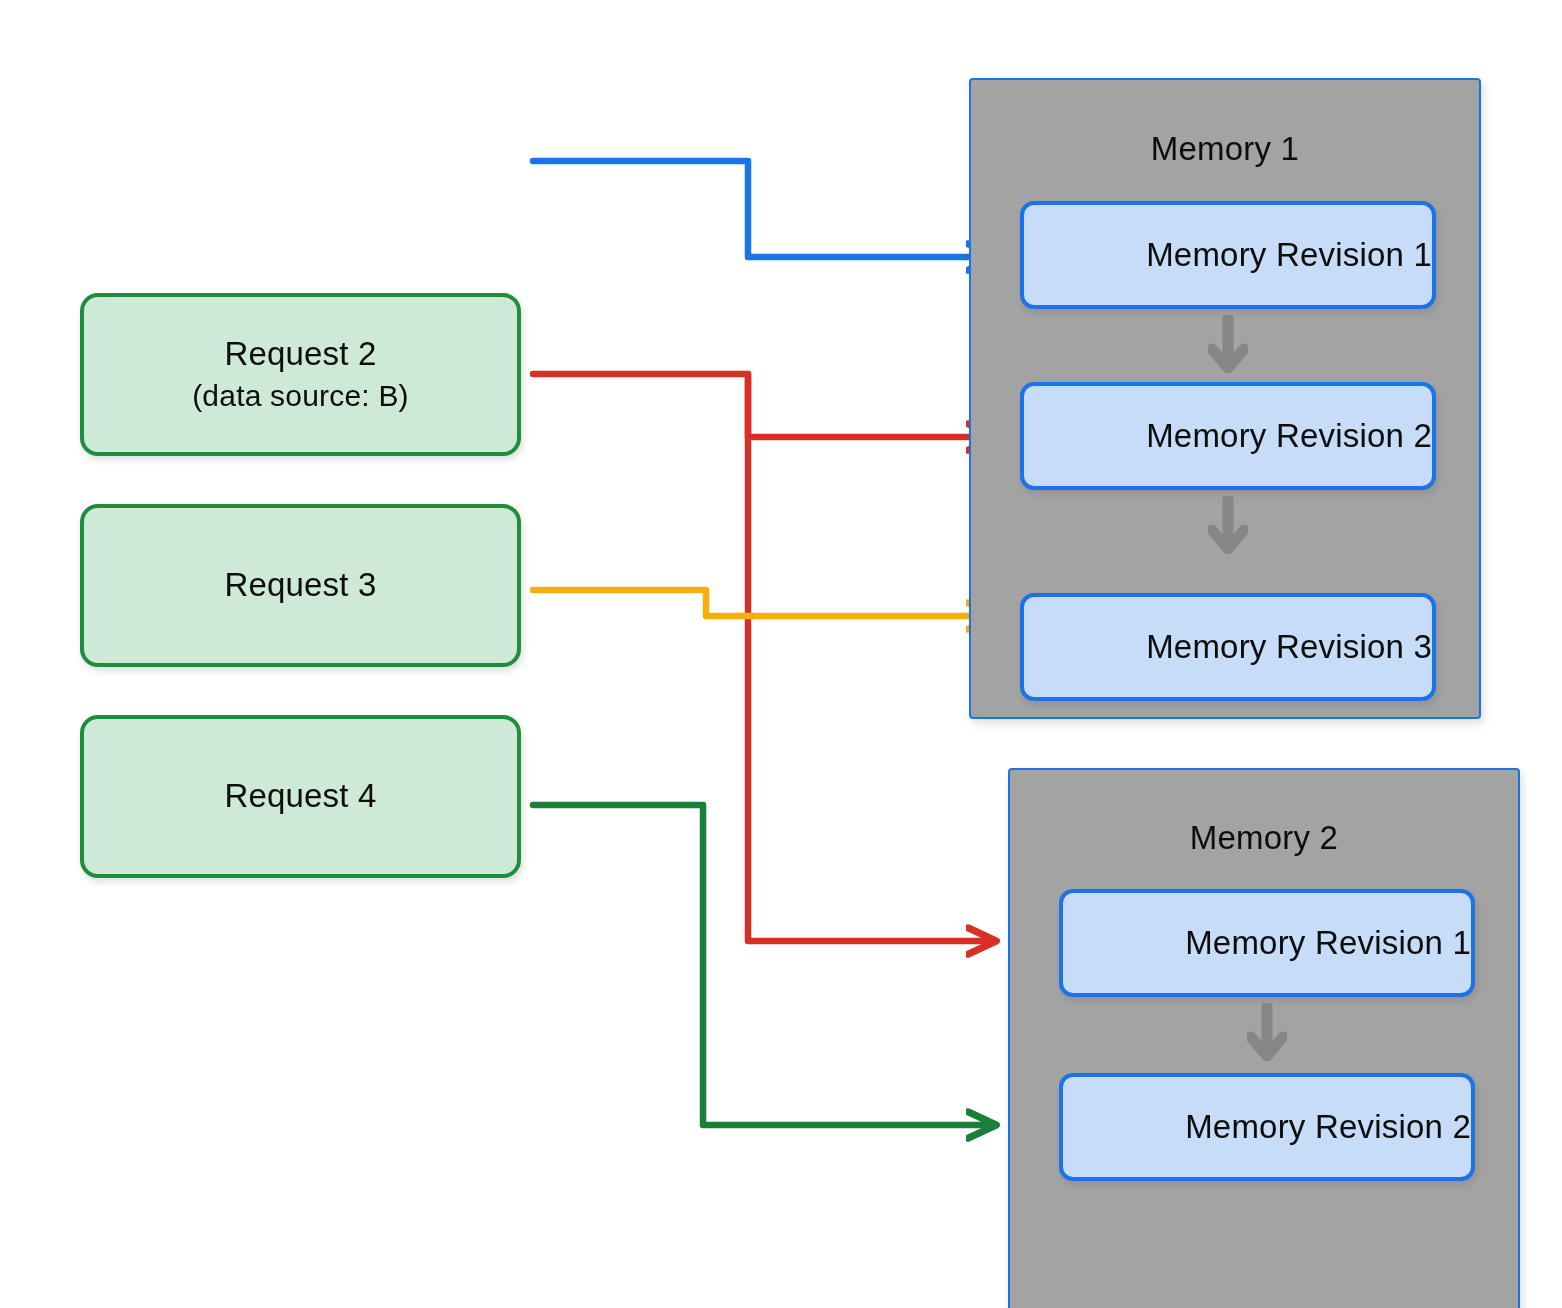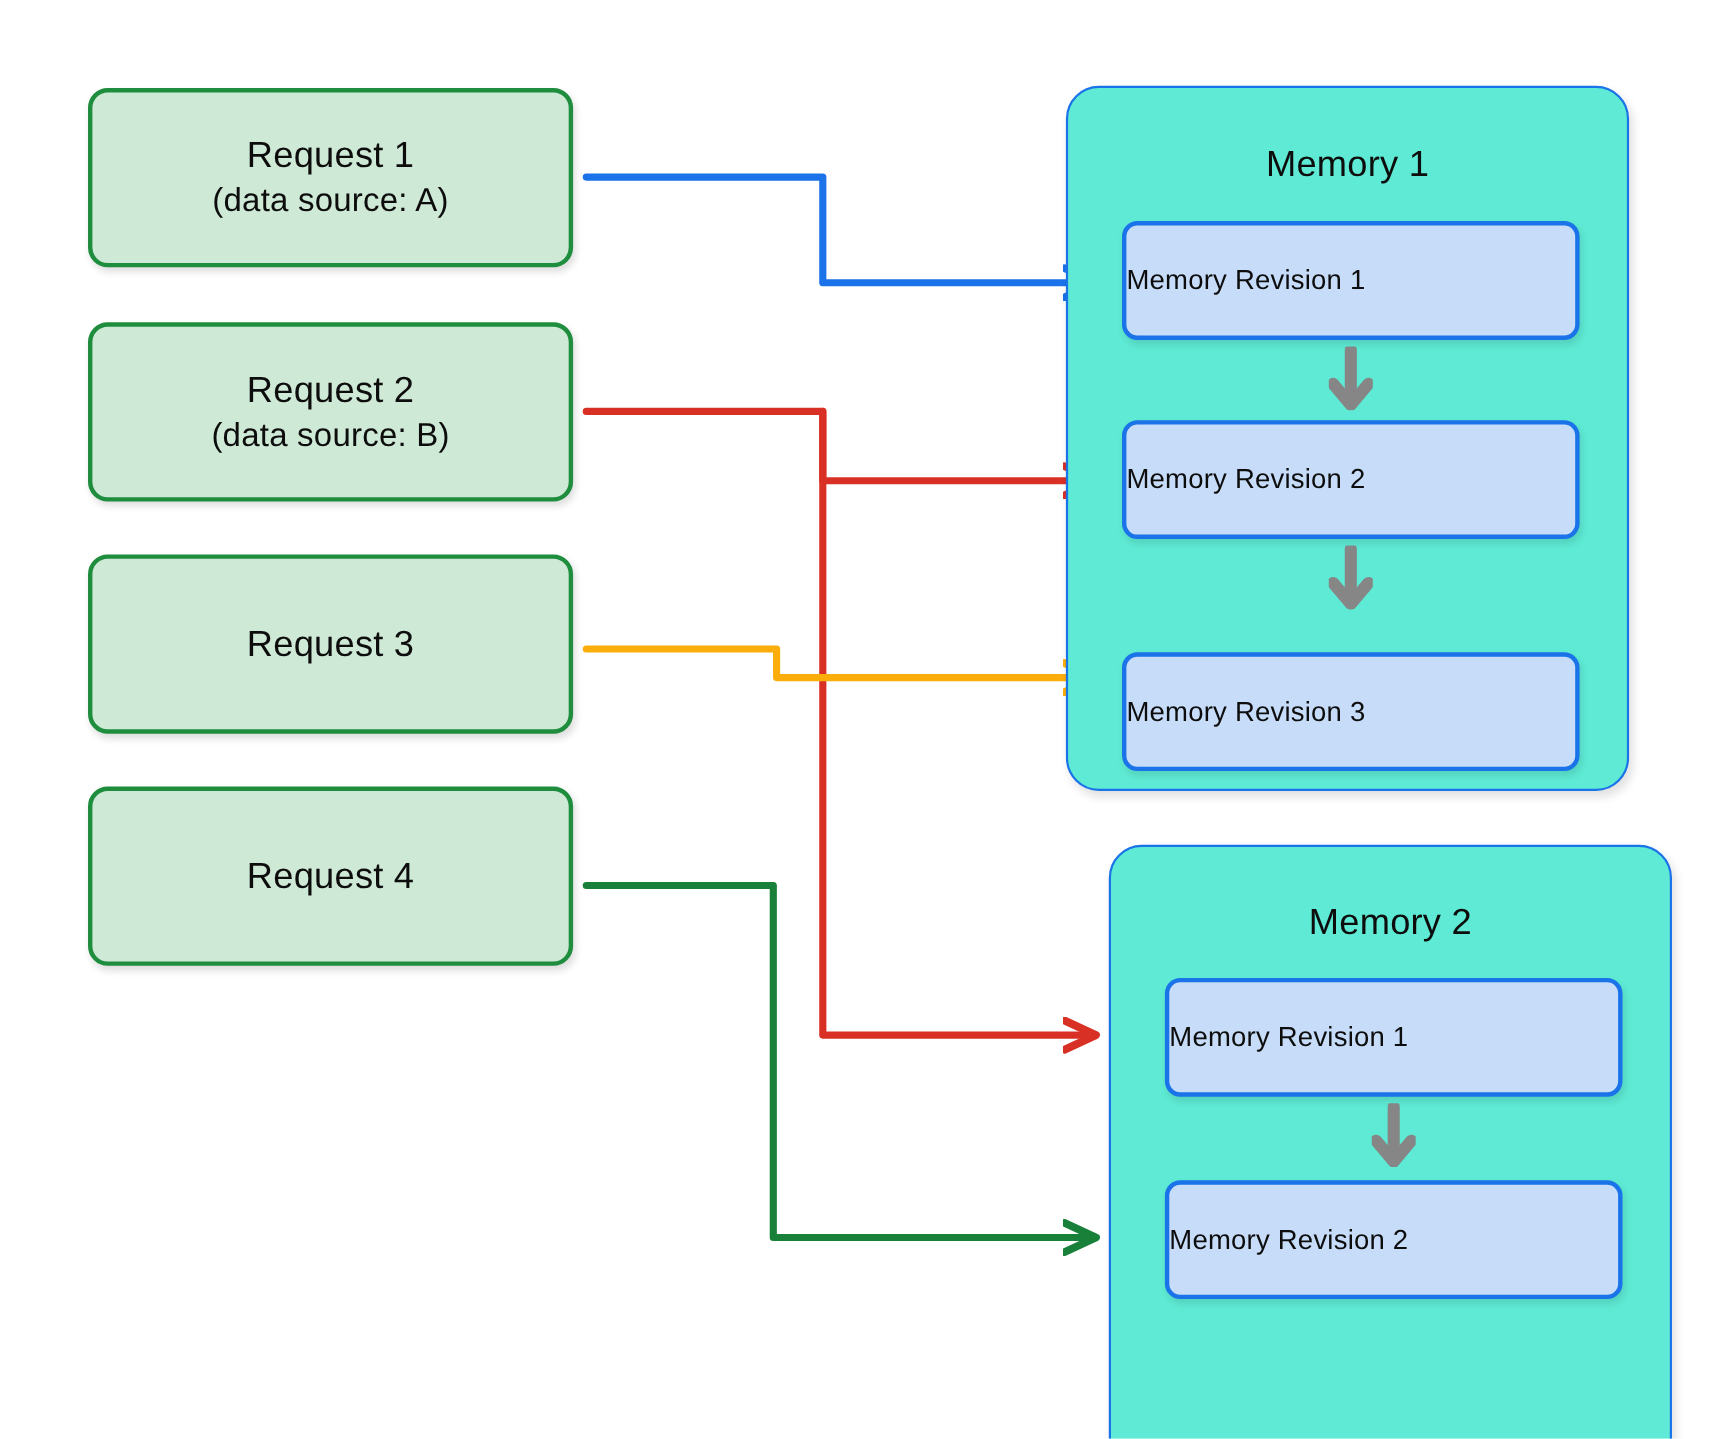--- a/index.html
+++ b/index.html
@@ -51,23 +51,23 @@
     color: #0d0d0d;
     line-height: 1.25;
     margin-top: 3px;
     letter-spacing: 0.2px;
   }
 
   
   .memory-container {
     position: absolute;
     box-sizing: border-box;
-    background: #5eead4;
+    background: #a3a3a3;
     border: 2px solid #1a73e8;
-    border-radius: 30px;
+    border-radius: 4px;
     box-shadow: 3px 5px 9px rgba(0,0,0,0.12);
     z-index: 2;
   }
   .memory-title {
     position: absolute;
     left: 0;
     right: 0;
     text-align: center;
     font-size: 33px;
     color: #0d0d0d;
@@ -75,22 +75,22 @@
   }
   .revision-box {
     position: absolute;
     box-sizing: border-box;
     background: #c6dcf8;
     border: 4px solid #1a73e8;
     border-radius: 14px;
     box-shadow: 2px 4px 7px rgba(0,0,0,0.10);
     display: flex;
     align-items: center;
-    justify-content: flex-start;
-    font-size: 25px;
+    justify-content: flex-end;
+    font-size: 33px;
     color: #0d0d0d;
     letter-spacing: 0.2px;
     z-index: 4;
   }
   .down-arrow {
     position: absolute;
     z-index: 4;
   }
 </style>
 </head>
@@ -118,24 +118,20 @@
 
     <path d="M 533 374 L 748 374 L 748 437 L 995 437" fill="none" stroke="#d93025" stroke-width="6.5" stroke-linecap="round" stroke-linejoin="round" marker-end="url(#ah-red)"></path>
 
     <path d="M 748 374 L 748 941 L 995 941" fill="none" stroke="#d93025" stroke-width="6.5" stroke-linecap="round" stroke-linejoin="round" marker-end="url(#ah-red)"></path>
 
     <path d="M 533 590 L 706 590 L 706 616 L 995 616" fill="none" stroke="#fbae0b" stroke-width="6.5" stroke-linecap="round" stroke-linejoin="round" marker-end="url(#ah-orange)"></path>
 
     <path d="M 533 805 L 703 805 L 703 1125 L 995 1125" fill="none" stroke="#188038" stroke-width="6.5" stroke-linecap="round" stroke-linejoin="round" marker-end="url(#ah-green)"></path>
   </svg>
 
-  <div class="request-box" style="left:80px; top:80px; width:441px; height:163px;">
-    <div class="request-title">Request 1</div>
-    <div class="request-sub">(data source: A)</div>
-  </div>
 
   <div class="request-box" style="left:80px; top:293px; width:441px; height:163px;">
     <div class="request-title">Request 2</div>
     <div class="request-sub">(data source: B)</div>
   </div>
 
   <div class="request-box" style="left:80px; top:504px; width:441px; height:163px;">
     <div class="request-title">Request 3</div>
   </div>
 

